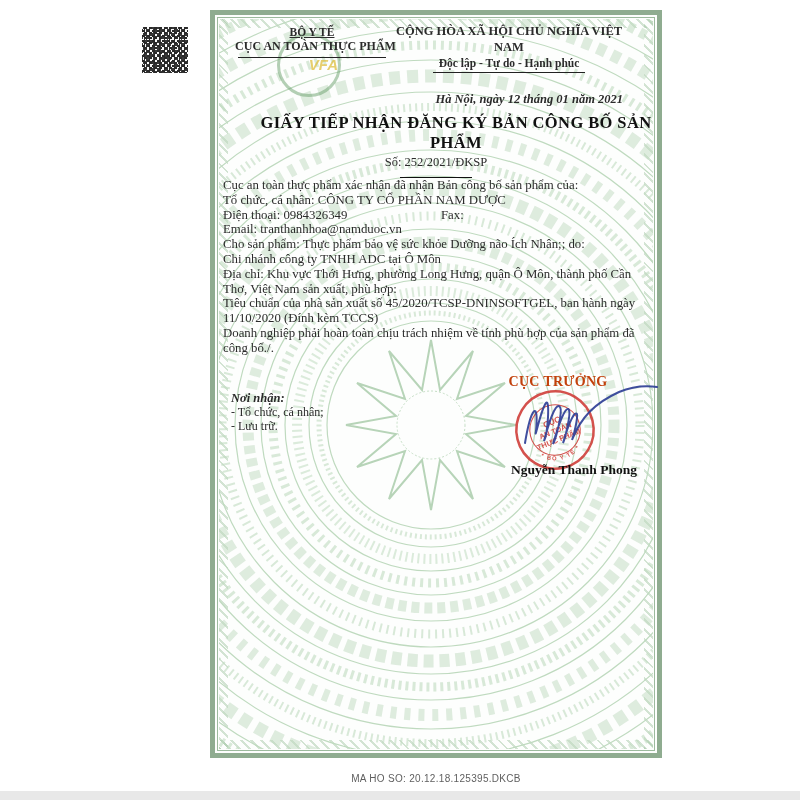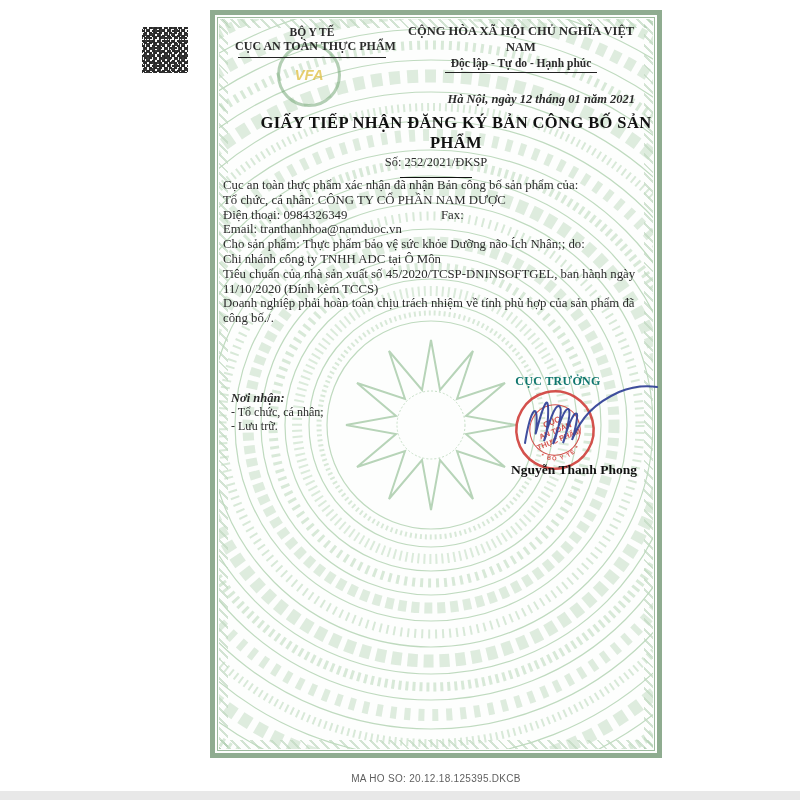--- a/index.html
+++ b/index.html
@@ -24,29 +24,29 @@
   .hatch.t{left:4px;right:4px;top:4px;height:9px;}
   .hatch.b{left:4px;right:4px;bottom:4px;height:9px;}
   .hatch.l{top:4px;bottom:4px;left:4px;width:9px;}
   .hatch.r{top:4px;bottom:4px;right:4px;width:9px;}
   svg.drum{position:absolute;left:4px;top:4px;pointer-events:none;}
 
   .content{position:absolute;inset:0;z-index:2;}
 
   
   .header-left{position:absolute;left:2px;top:10px;width:190px;text-align:center;line-height:1.25;}
-  .hl1{font-weight:bold;font-size:11.5px;}
+  .hl1{font-weight:bold;font-size:11.5px;text-decoration:underline;}
   .hl2{font-weight:bold;font-size:12px;padding-left:7px;}
   .header-left .rule{width:148px;border-top:1.2px solid #222;margin:3px auto 0;}
-  .vfa-logo{position:absolute;left:60px;top:18px;width:58px;height:58px;border-radius:50%;
+  .vfa-logo{position:absolute;left:60px;top:8px;width:58px;height:58px;border-radius:50%;
             border:3px solid rgba(106,160,108,.5);z-index:-1;
-            display:flex;align-items:center;justify-content:center;}
+            display:flex;align-items:center;justify-content:flex-end;}
   .vfa-logo span{font-style:italic;font-weight:bold;font-size:15px;color:rgba(222,190,60,.75);
                  font-family:"Liberation Sans",sans-serif;}
-  .header-right{position:absolute;right:12px;top:8px;width:248px;text-align:center;line-height:1.3;font-family:Liberation Serif, serif;}
+  .header-right{position:absolute;right:24px;top:8px;width:248px;text-align:center;line-height:1.3;font-family:Liberation Serif, serif;}
   .hr1{font-weight:bold;font-size:12.5px;}
   .hr2{font-weight:bold;font-size:11.5px;}
   .header-right .rule{width:152px;border-top:1.2px solid #222;margin:2px auto 0;}
   .date-line{margin-top:18px;font-weight:bold;font-style:italic;font-size:12.5px;
              text-align:right;padding-right:10px;}
 
   
   .title-block{position:absolute;left:0;right:0;top:98px;text-align:center;}
   .doc-title{font-weight:bold;font-size:16.5px;letter-spacing:.4px;color:#111;padding-left:40px;}
   .doc-no{font-size:12.5px;margin-top:2px;font-family:Liberation Serif, serif;}
@@ -56,21 +56,21 @@
   .body-text{position:absolute;left:8px;top:163px;width:430px;
              font-size:12.8px;line-height:14.8px;}
   .body-text p{margin:0;}
   .row{display:flex;}
   .row .phone{width:218px;}
 
   
   .recipients{position:absolute;left:16px;top:362px;font-size:12px;line-height:14px;}
   .noi-nhan{font-weight:bold;font-style:italic;font-size:12.5px;margin-top:14px;}
   .signer{position:absolute;left:258px;top:359px;width:170px;text-align:center;}
-  .cuc-truong{font-weight:bold;font-size:12px;letter-spacing:.3px;color:#0f766e;}
+  .cuc-truong{font-weight:bold;font-size:14px;letter-spacing:.3px;color:#c2410c;}
   .signer-name{position:absolute;left:248px;top:447px;width:222px;text-align:center;
                font-weight:bold;font-size:13.5px;color:#111;}
   svg.stamp{position:absolute;left:298px;top:373px;transform:rotate(-14deg);opacity:.88;}
   svg.sig{position:absolute;left:300px;top:362px;}
 
   
   .bottom-code{position:absolute;left:210px;top:773px;width:452px;text-align:center;
                font-family:"Liberation Sans","DejaVu Sans",sans-serif;
                font-size:10px;color:#5f5f5f;letter-spacing:.3px;}
   .bottom-bar{position:absolute;left:0;right:0;bottom:0;height:9px;background:#e8e8e8;}
@@ -154,20 +154,21 @@
       <div class="body-text">
         <p>Cục an toàn thực phẩm xác nhận đã nhận Bản công bố sản phẩm của:</p>
         <p>Tổ chức, cá nhân: CÔNG TY CỔ PHẦN NAM DƯỢC</p>
         <div class="row">
           <span class="phone">Điện thoại: 0984326349</span>
           <span>Fax:</span>
         </div>
         <p>Email: tranthanhhoa@namduoc.vn</p>
         <p>Cho sản phẩm: Thực phẩm bảo vệ sức khỏe Dưỡng não Ích Nhân;; do:</p>
         <p>Chi nhánh công ty TNHH ADC tại Ô Môn</p>
+        <p>Địa chỉ: Khu vực Thới Hưng, phường Long Hưng, quận Ô Môn, thành phố Cần Thơ, Việt Nam sản xuất, phù hợp:</p>
         <p>Tiêu chuẩn của nhà sản xuất số 45/2020/TCSP-DNINSOFTGEL, ban hành ngày 11/10/2020 (Đính kèm TCCS)</p>
         <p>Doanh nghiệp phải hoàn toàn chịu trách nhiệm về tính phù hợp của sản phẩm đã công bố./.</p>
       </div>
 
       <div class="recipients">
         <div class="noi-nhan">Nơi nhận:</div>
         <div>- Tổ chức, cá nhân;</div>
         <div>- Lưu trữ.</div>
       </div>
 

